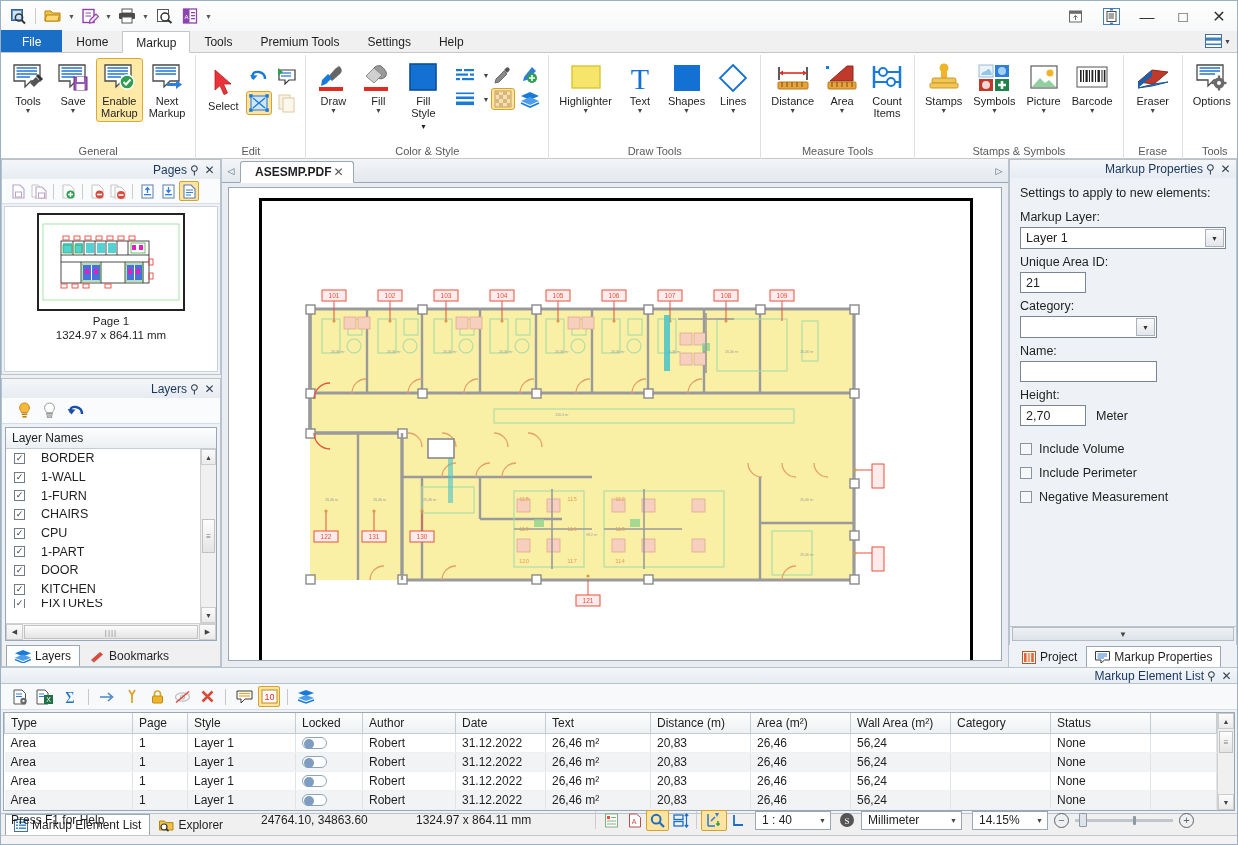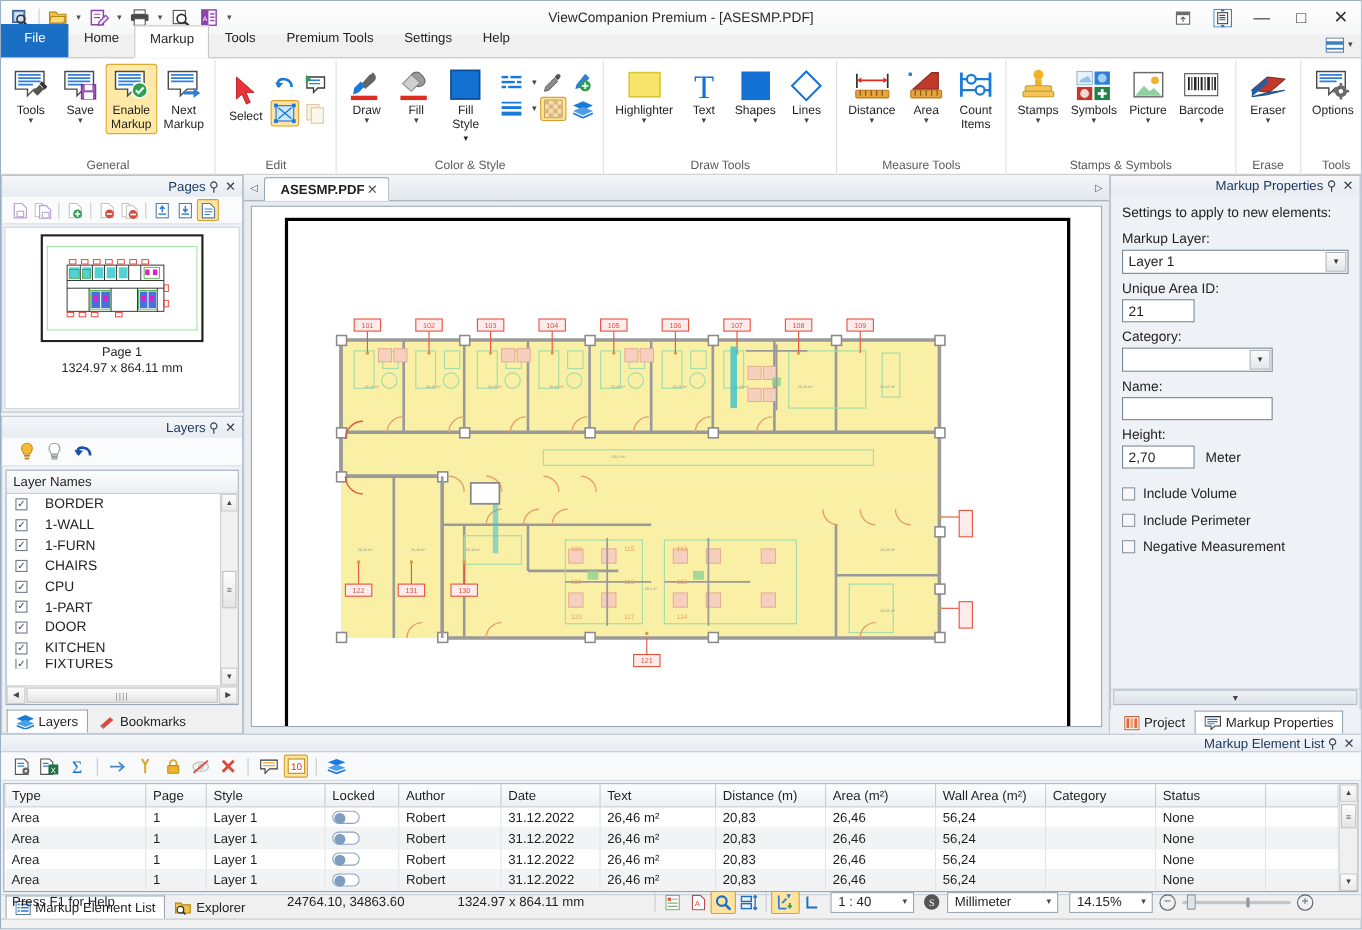--- a/index.html
+++ b/index.html
@@ -27,21 +27,21 @@
   .qcaret { font-size:7px; color:#555; width:9px; text-align:center; }
   .apptitle { position:absolute; left:0; right:0; text-align:center;
               font-size:12.5px; color:#2a2a2a; pointer-events:none; }
   .wbtns { margin-left:auto; display:flex; align-items:center; height:30px; }
   .wicon { width:36px; height:30px; display:flex; align-items:center; justify-content:center; }
 
   
   .tabstrip { height:22px; display:flex; align-items:flex-end;
               background:#f0f0f0; border-bottom:1px solid #c6c6c6;
               position:relative; }
-  .tab { height:30px; line-height:22px; padding:0 13px; font-size:12px;
+  .tab { height:22px; line-height:22px; padding:0 13px; font-size:12px;
          color:#1f1f1f; border:1px solid transparent; border-bottom:none; }
   .tab.file { background:#1a6fc4; color:#fff; font-weight:normal;
               border-color:#1a6fc4; padding:0 20px; }
   .tab.active { background:#fff; border-color:#c6c6c6;
                 border-bottom:1px solid #fff; margin-bottom:-1px; }
   .ribbonopts { margin-left:auto; display:flex; align-items:center;
                 gap:2px; padding-right:6px; height:22px; }
 
   
   .ribbon { height:106px; background:#fff; border-bottom:1px solid #c6c6c6;
@@ -271,21 +271,20 @@
             <rect x="1.5" y="1" width="13" height="14" fill="#fff" stroke="#8e44ad" stroke-width="1.3"></rect>
             <rect x="1.5" y="1" width="6" height="14" fill="#8e44ad"></rect>
             <rect x="9" y="4" width="4" height="1.3" fill="#8e44ad"></rect>
             <rect x="9" y="7" width="4" height="1.3" fill="#8e44ad"></rect>
             <rect x="9" y="10" width="4" height="1.3" fill="#8e44ad"></rect>
             <text x="2.4" y="11" font-size="6" fill="#fff" font-family="sans-serif">A</text>
           </svg>
       </div>
       <div class="qcaret">▼</div>
     </div>
-    <div class="apptitle">ViewCompanion Premium - [ASESMP.PDF]</div>
     <div class="wbtns">
       <div class="wicon">
         <svg width="15" height="15" viewBox="0 0 15 15">
             <rect x="1.5" y="2" width="12" height="11" fill="none" stroke="#6a6a6a"></rect>
             <rect x="1.5" y="2" width="12" height="2.8" fill="#6a6a6a"></rect>
             <path d="M7.5 11V6.5M5.5 8.5l2-2 2 2" stroke="#6a6a6a" fill="none"></path>
           </svg>
       </div>
       <div class="wicon">
         <svg width="17" height="17" viewBox="0 0 17 17">

